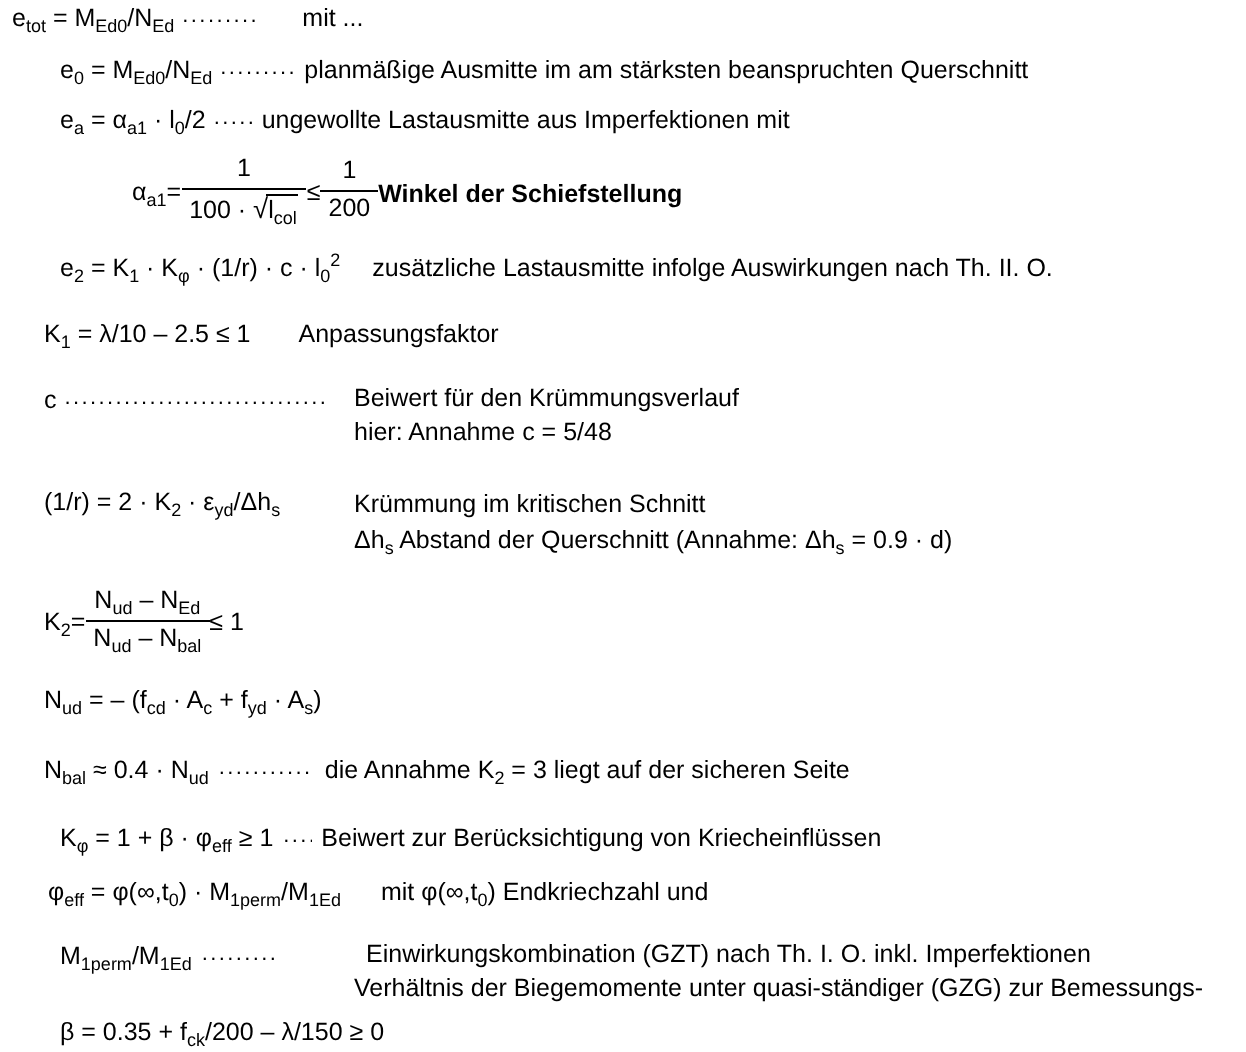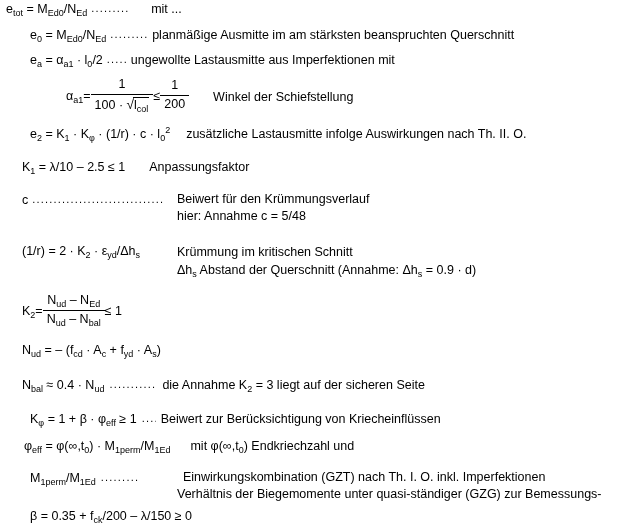--- a/index.html
+++ b/index.html
@@ -121,21 +121,21 @@
       <span class="big-frac">
         <span class="num">1</span>
         <span class="den"><span>100 · </span><span class="sqrt"><span class="radical">√</span><span class="radicand"><span>l</span><sub>col</sub></span></span></span>
       </span>
       <span> ≤ </span>
       <span class="big-frac">
         <span class="num">1</span>
         <span class="den">200</span>
       </span>
     </span>
-    <span class="rhs" style="margin-left:24px; padding-top:12px;">Winkel der Schiefstellung</span>
+    <span class="rhs" style="padding-top:12px;font-weight:bold;">Winkel der Schiefstellung</span>
   </div>
 
   <div class="row" style="left:30px; top:127px;">
     <span class="lhs"><span>e</span><sub>2</sub><span> = K</span><sub>1</sub><span> · K</span><sub>φ</sub><span> · (1/r) · c · l</span><sub>0</sub><sup>2</sup></span>
     <span class="rhs" style="margin-left:16px;">zusätzliche Lastausmitte infolge Auswirkungen nach Th. II. O.</span>
   </div>
 
   <div class="row" style="left:22px; top:160px;">
     <span class="lhs"><span>K</span><sub>1</sub><span> = λ/10 – 2.5 ≤ 1</span></span>
     <span class="rhs" style="margin-left:24px;">Anpassungsfaktor</span>

